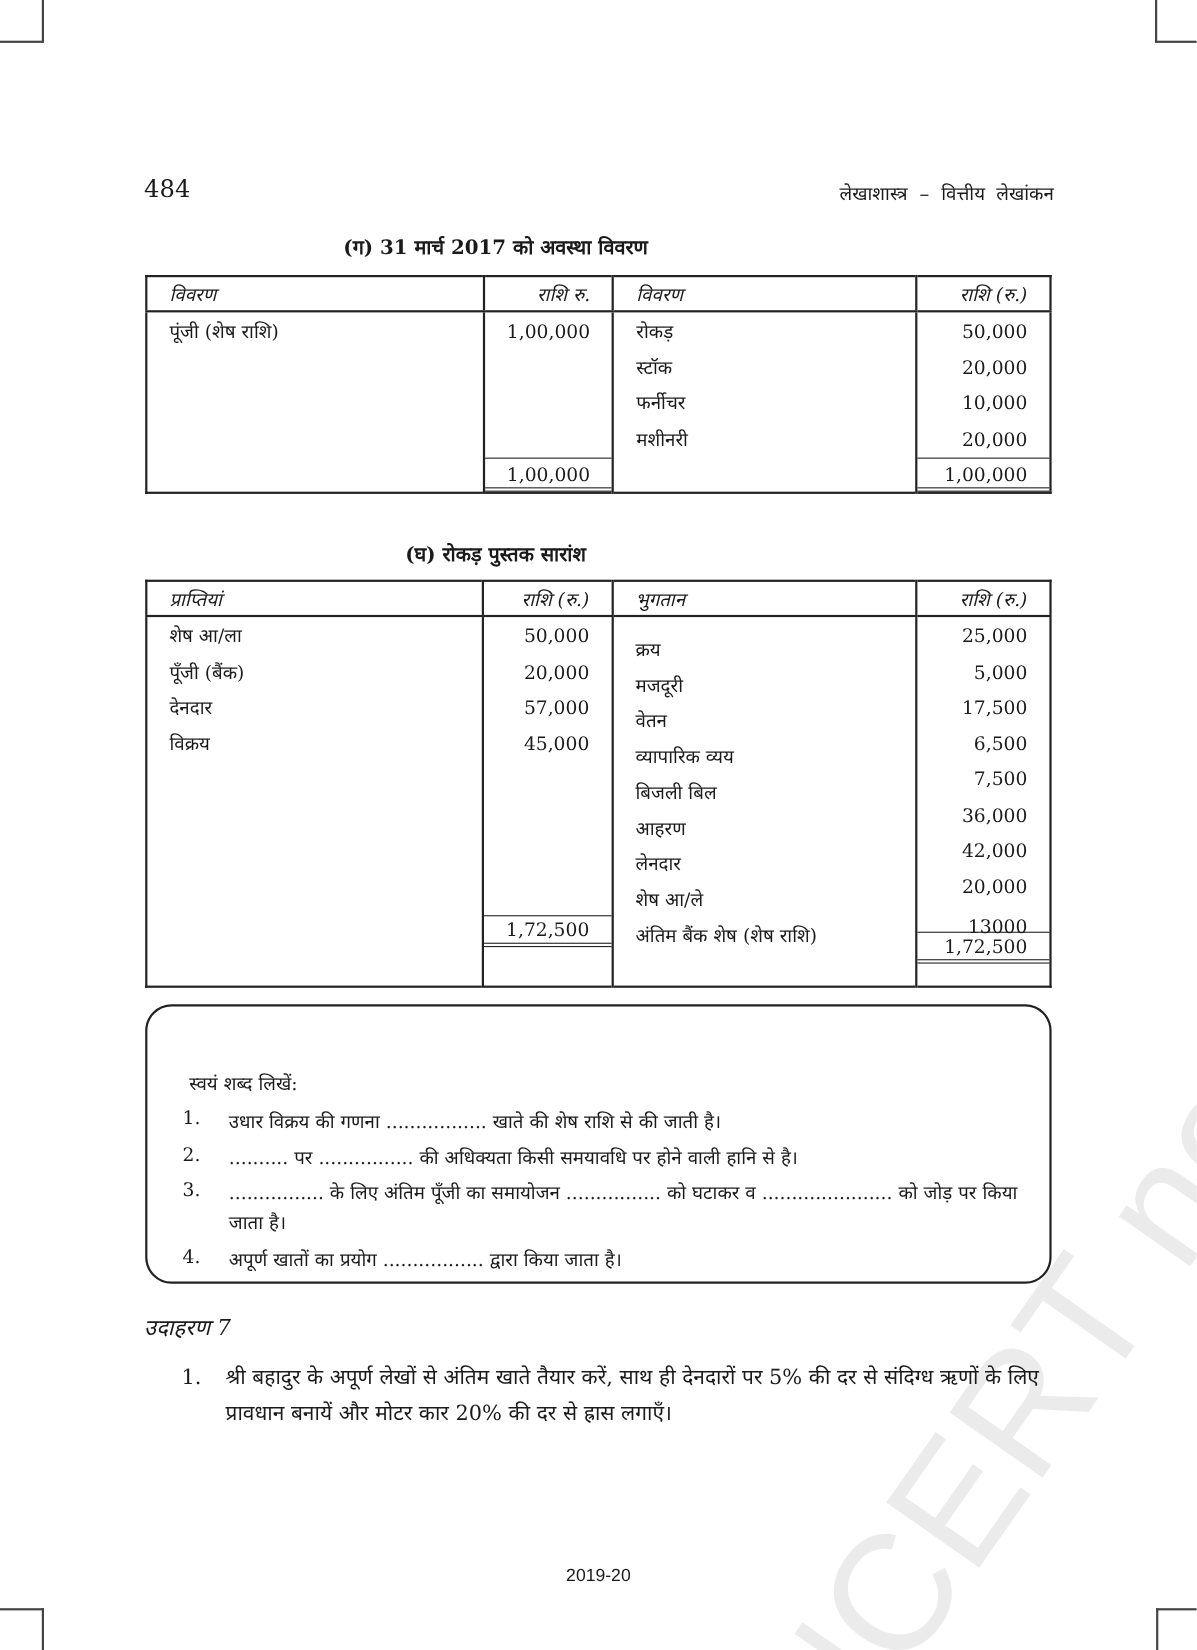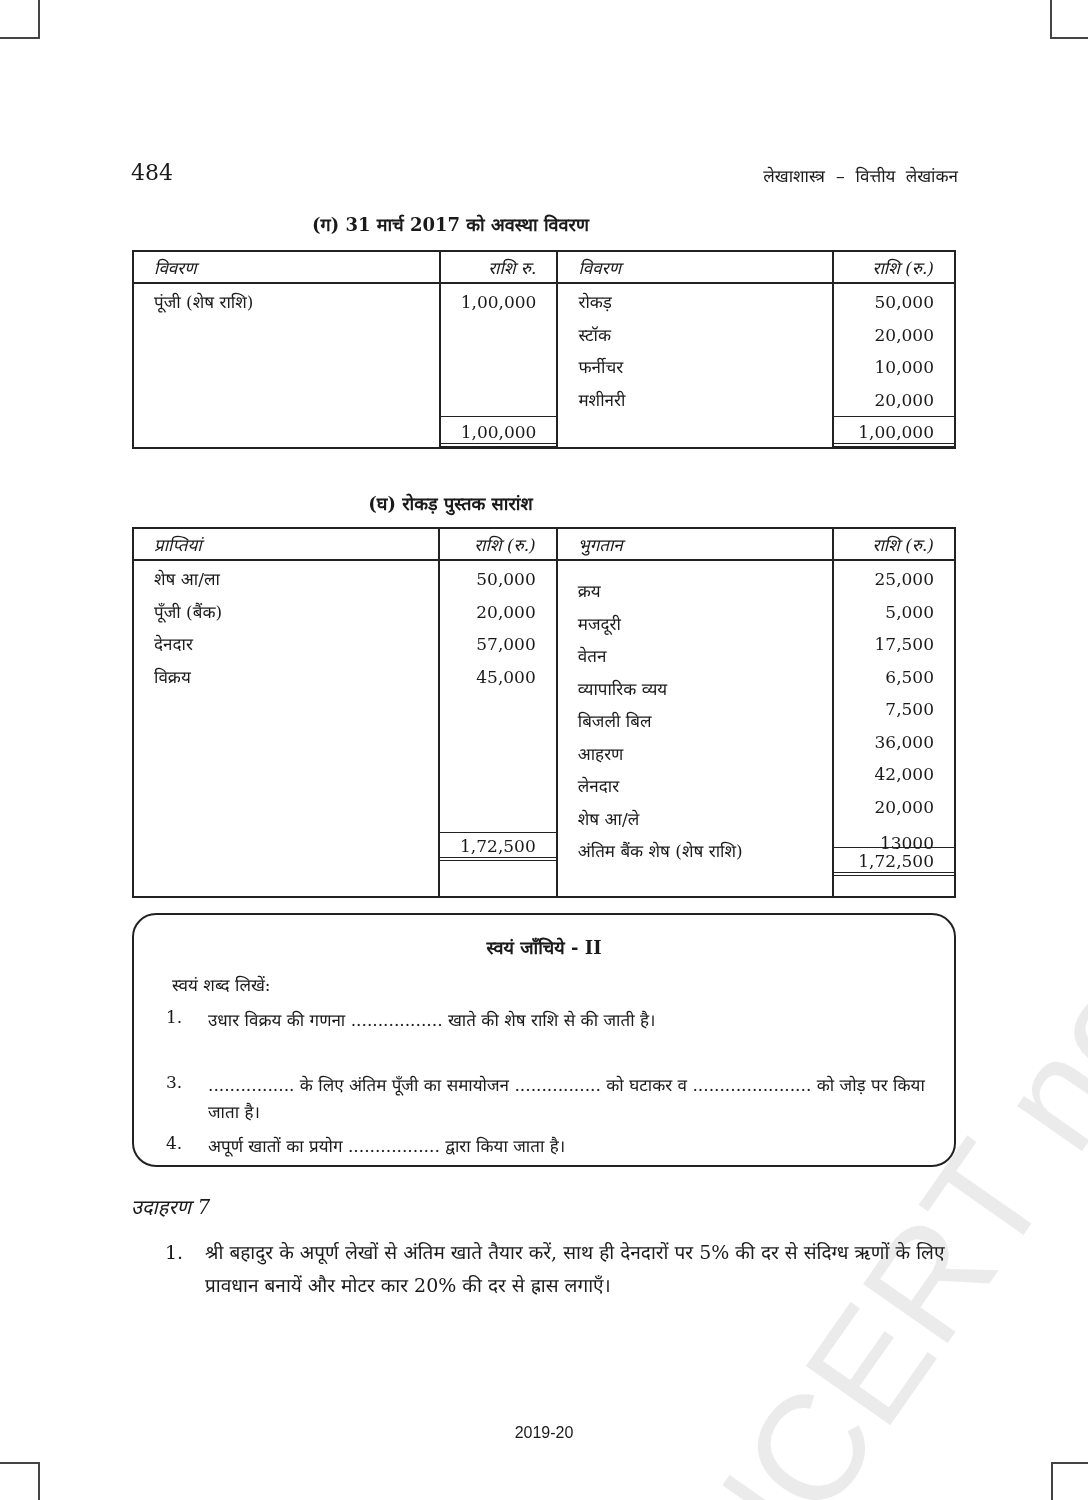--- a/index.html
+++ b/index.html
@@ -150,24 +150,26 @@
       <div class="rowline">20,000</div>
       <div class="rowline" style="height:24px;line-height:40px;">13000</div>
       <div class="total" style="line-height:26px;height:24px;">1,72,500</div>
       <div style="height:20px;"></div>
     </td>
   </tr>
 </tbody>
   </table>
 
 <div class="checkbox-panel">
-  <div class="panel-title">स्वयं जाँचिये - II</div>
   <div class="panel-intro">स्वयं शब्द लिखें:</div>
   <div class="q" style="top:92px;">
     <span class="n">1.</span><span class="t">उधार विक्रय की गणना ................. खाते की शेष राशि से की जाती है।</span>
+  </div>
+  <div class="q" style="top:125px;">
+    <span class="n">2.</span><span class="t">.......... पर ................ की अधिक्यता किसी समयावधि पर होने वाली हानि से है।</span>
   </div>
   <div class="q" style="top:157px;">
     <span class="n">3.</span><span class="t">................ के लिए अंतिम पूँजी का समायोजन ................ को घटाकर व ...................... को जोड़ पर किया जाता है।</span>
   </div>
   <div class="q" style="top:218px;">
     <span class="n">4.</span><span class="t">अपूर्ण खातों का प्रयोग ................. द्वारा किया जाता है।</span>
   </div>
 </div>
 
 <div class="example-head">उदाहरण 7</div>

